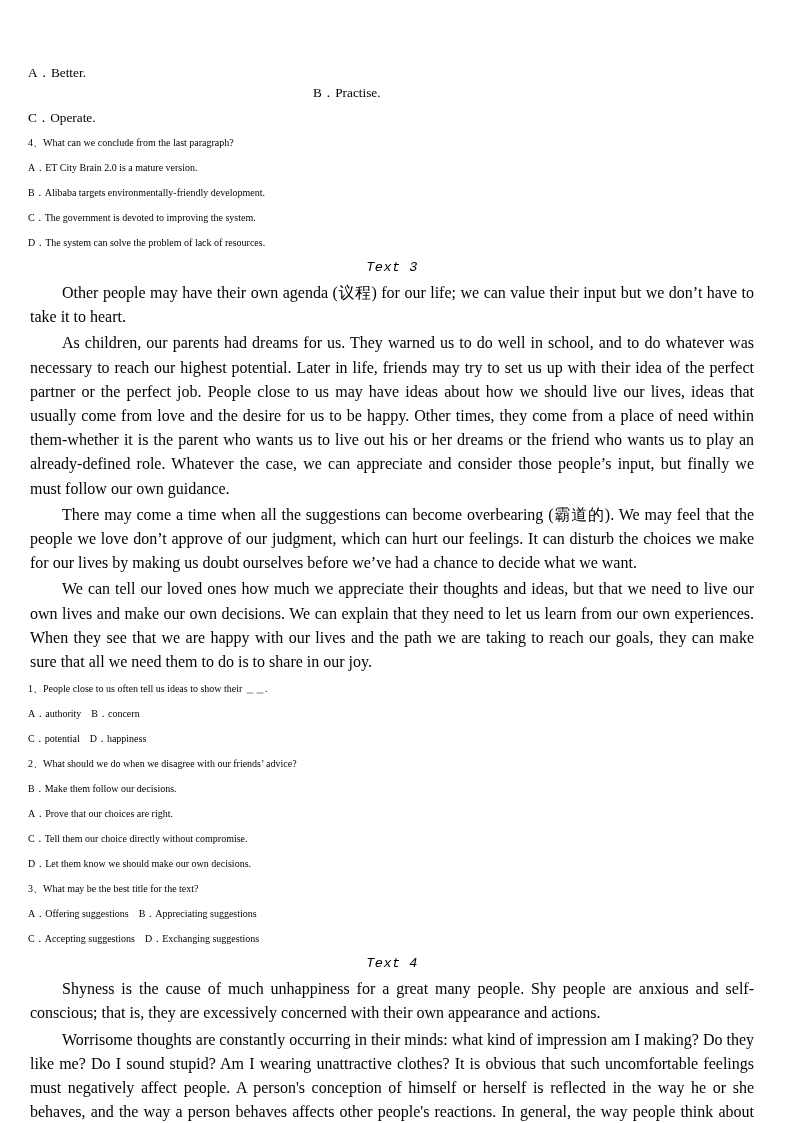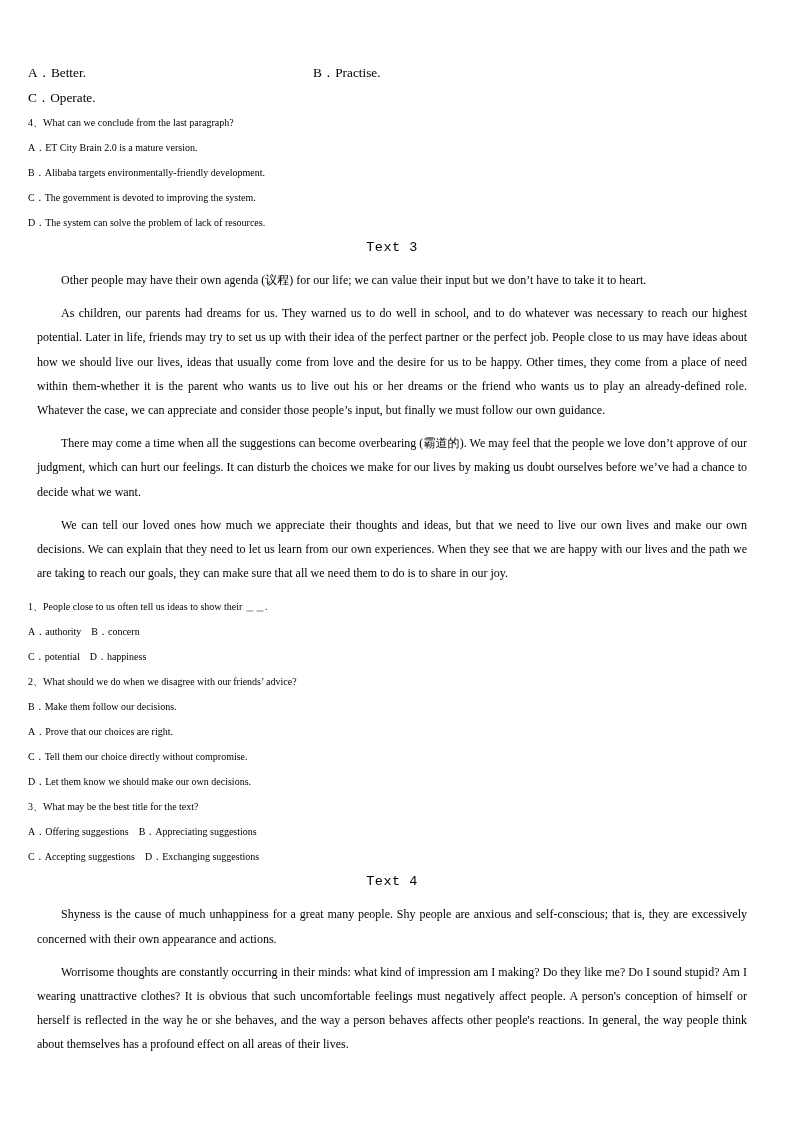--- a/index.html
+++ b/index.html
@@ -25,39 +25,41 @@
     display: flex;
     font-size: 13.3px;
     line-height: 25px;
   }
   .opt-row .col-a {
     width: 285px;
     flex: 0 0 285px;
   }
   .opt-row .col-b {
     flex: 1 1 auto;
+    margin-top: 20px;
   }
   .q-line {
     font-size: 10px;
     line-height: 25px;
   }
   .para {
-    font-size: 12px;
+    font-size: 16px;
     line-height: 24.2px;
     text-align: justify;
     text-indent: 2em;
-    margin: 9px;
+    margin: 2px;
   }
   .section-title {
     font-family: "Liberation Mono", monospace;
     font-size: 13.5px;
     text-align: center;
     letter-spacing: 0.5px;
     margin: 2px 0 1px 0;
     line-height: 22px;
+    font-style: italic;
   }
 </style>
 </head>
 <body>
 
 <div class="page">
 
   <div class="opt-row">
     <div class="col-a">A．Better.</div>
     <div class="col-b">B．Practise.</div>

